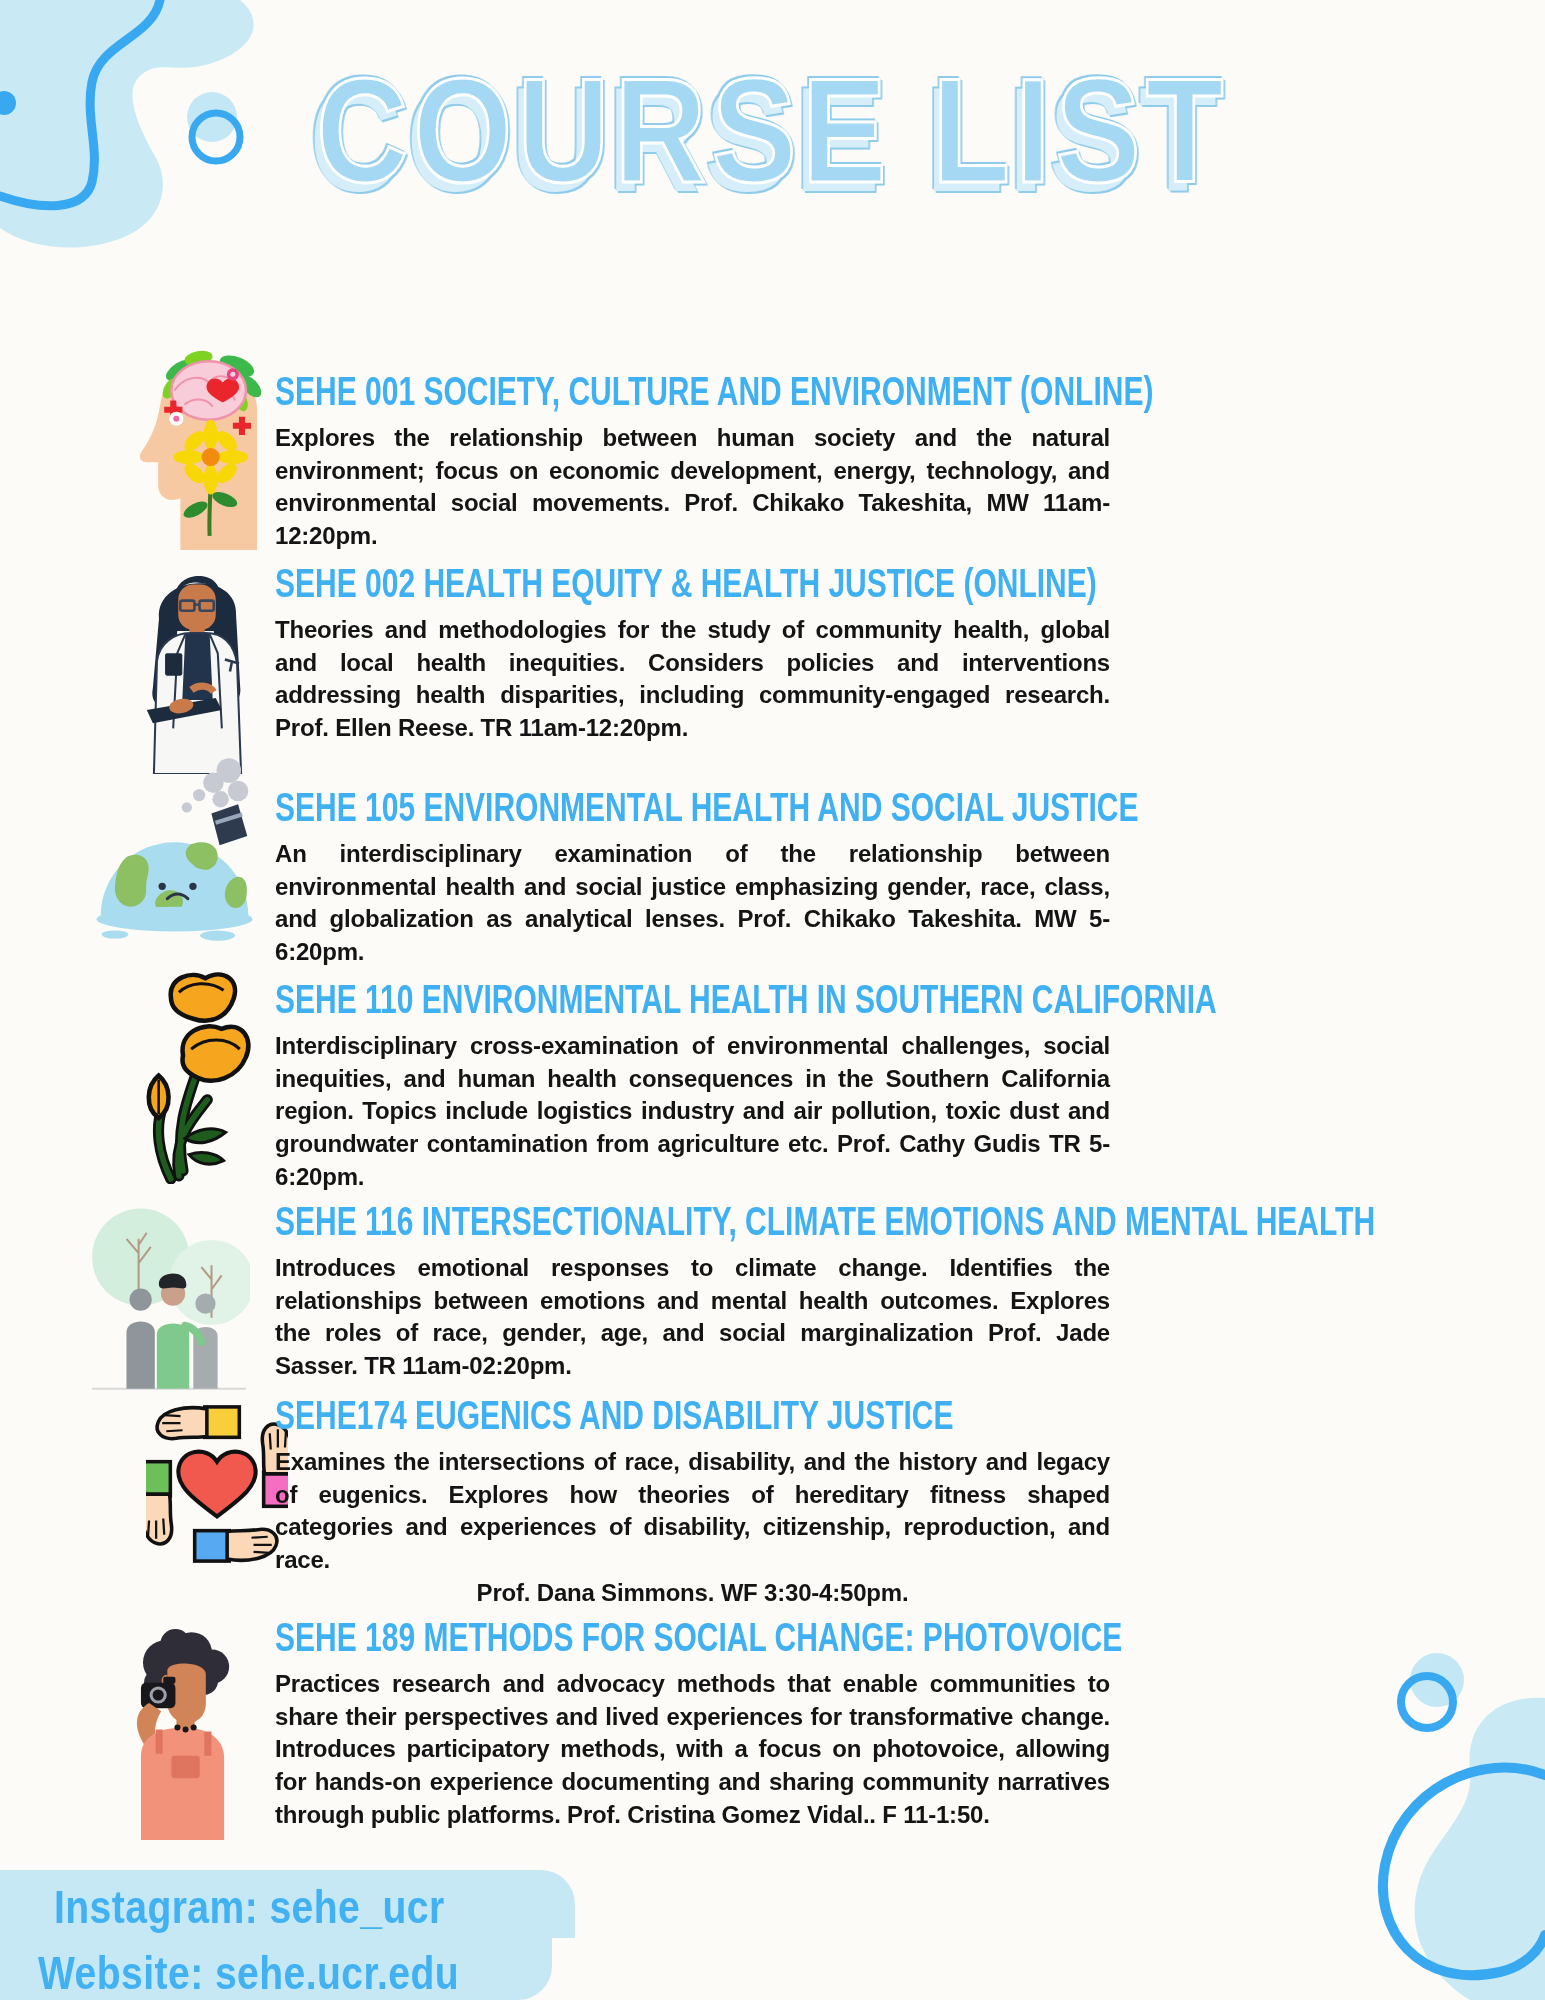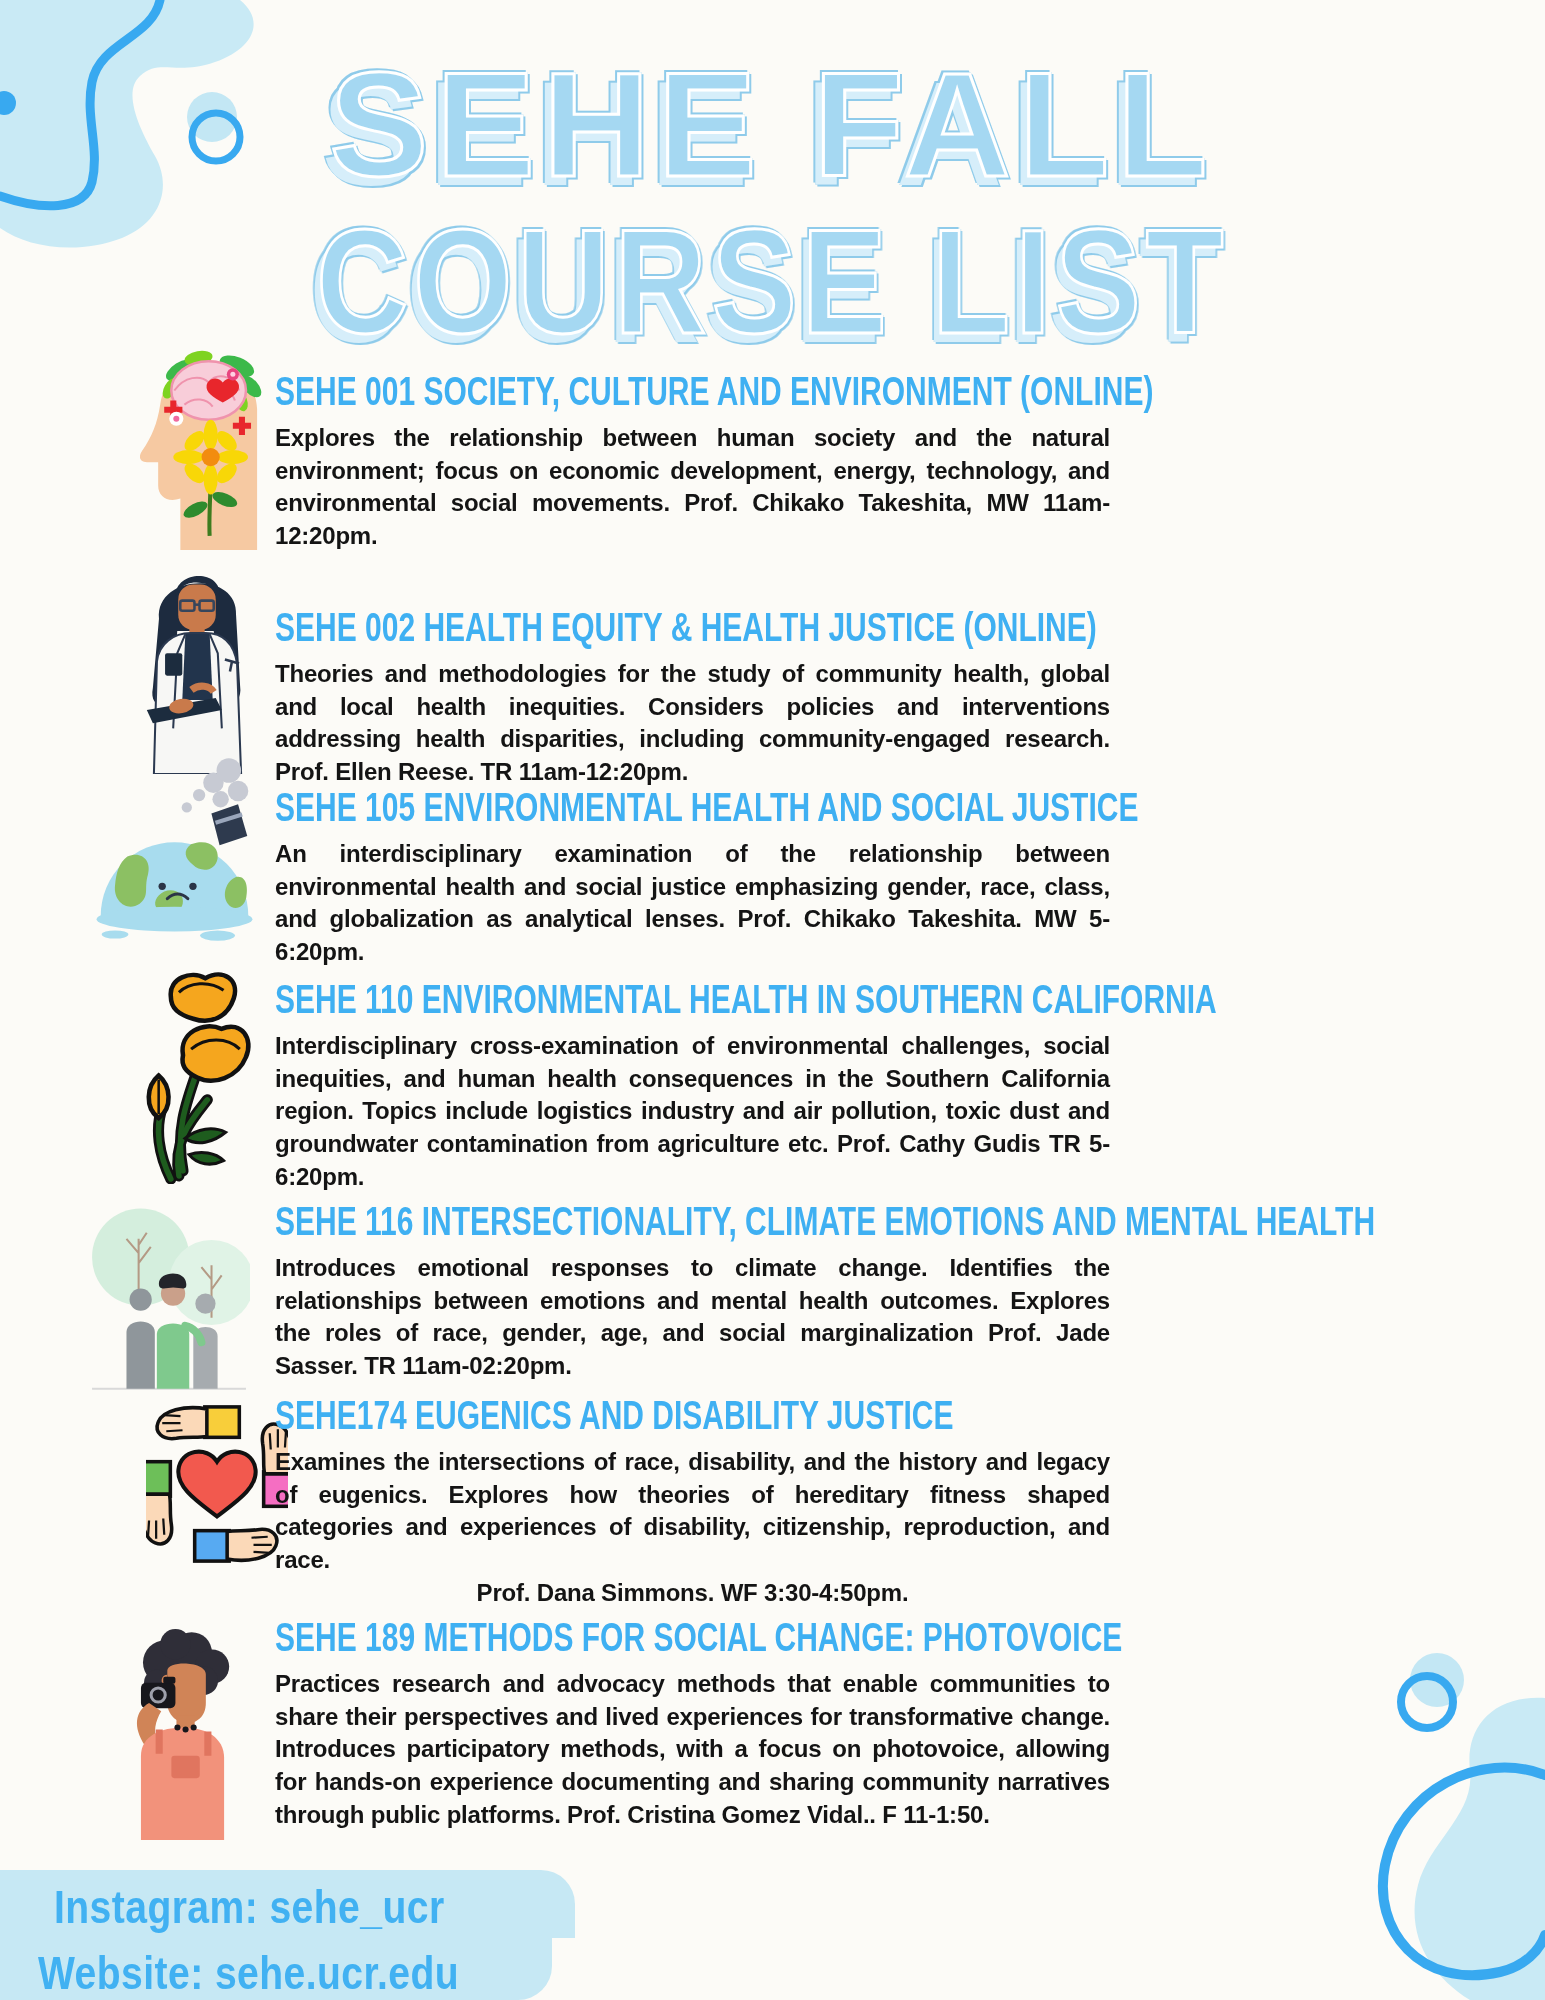--- a/index.html
+++ b/index.html
@@ -67,21 +67,20 @@
   </svg>
 
   <svg class="deco" style="left:1360px;top:1630px;width:185px;height:370px;" viewBox="0 0 185 370">
     <circle cx="77" cy="50" r="27" fill="#c3e7f4"></circle>
     <circle cx="67" cy="72" r="26" fill="none" stroke="#38a9f0" stroke-width="8"></circle>
     <path fill="#c9eaf5" d="M185,68 C130,65 105,100 110,140 C115,185 70,210 58,255 C45,305 70,345 110,370 L185,370 Z"></path>
     <path fill="none" stroke="#38a9f0" stroke-width="10" stroke-linecap="round" d="M185,145 C120,120 40,160 25,235 C12,300 60,360 140,342 C165,336 180,320 185,305"></path>
   </svg>
 
   <header class="title">
-    <div class="title-line l1">SEHE FALL</div>
     <div class="title-line l2">COURSE LIST</div>
   </header>
 
   <div class="icon" id="icon1">
     <svg viewBox="0 0 160 210">
       <path d="M96 22 C70 20 50 40 46 66 C43 85 38 97 28 112 C24 118 26 123 33 123 L44 123 L44 146 C44 156 52 162 62 160 L66 159 L66 210 L142 210 L142 70 C140 42 122 24 96 22 Z" fill="#f6c9a2"></path>
       <g fill="#3cb94a">
         <ellipse cx="66" cy="32" rx="16" ry="8" transform="rotate(-32 66 32)"></ellipse>
         <ellipse cx="122" cy="28" rx="18" ry="9" transform="rotate(22 122 28)"></ellipse>
         <ellipse cx="136" cy="48" rx="13" ry="7" transform="rotate(48 136 48)"></ellipse>
@@ -262,21 +261,21 @@
         <circle cx="82" cy="106" r="3" fill="#17171c"></circle>
         <circle cx="90" cy="104" r="3" fill="#17171c"></circle>
     </svg>
   </div>
 
   <section class="course" style="top:370px">
     <h2>SEHE 001 SOCIETY, CULTURE AND ENVIRONMENT (ONLINE)</h2>
     <p>Explores the relationship between human society and the natural environment; focus on economic development, energy, technology, and environmental social movements. Prof. Chikako Takeshita, MW 11am-12:20pm.</p>
   </section>
 
-  <section class="course" style="top:606px">
+  <section class="course" style="top:562px">
     <h2>SEHE 002  HEALTH EQUITY &amp; HEALTH JUSTICE (ONLINE)</h2>
     <p>Theories and methodologies for the study of community health, global and local health inequities. Considers policies and interventions addressing health disparities, including community-engaged research. Prof. Ellen Reese. TR 11am-12:20pm.</p>
   </section>
 
   <section class="course" style="top:786px">
     <h2>SEHE 105 ENVIRONMENTAL HEALTH AND SOCIAL JUSTICE</h2>
     <p>An interdisciplinary examination of the relationship between environmental health and social justice emphasizing gender, race, class, and globalization as analytical lenses. Prof. Chikako Takeshita. MW 5-6:20pm.</p>
   </section>
 
   <section class="course" style="top:978px">

